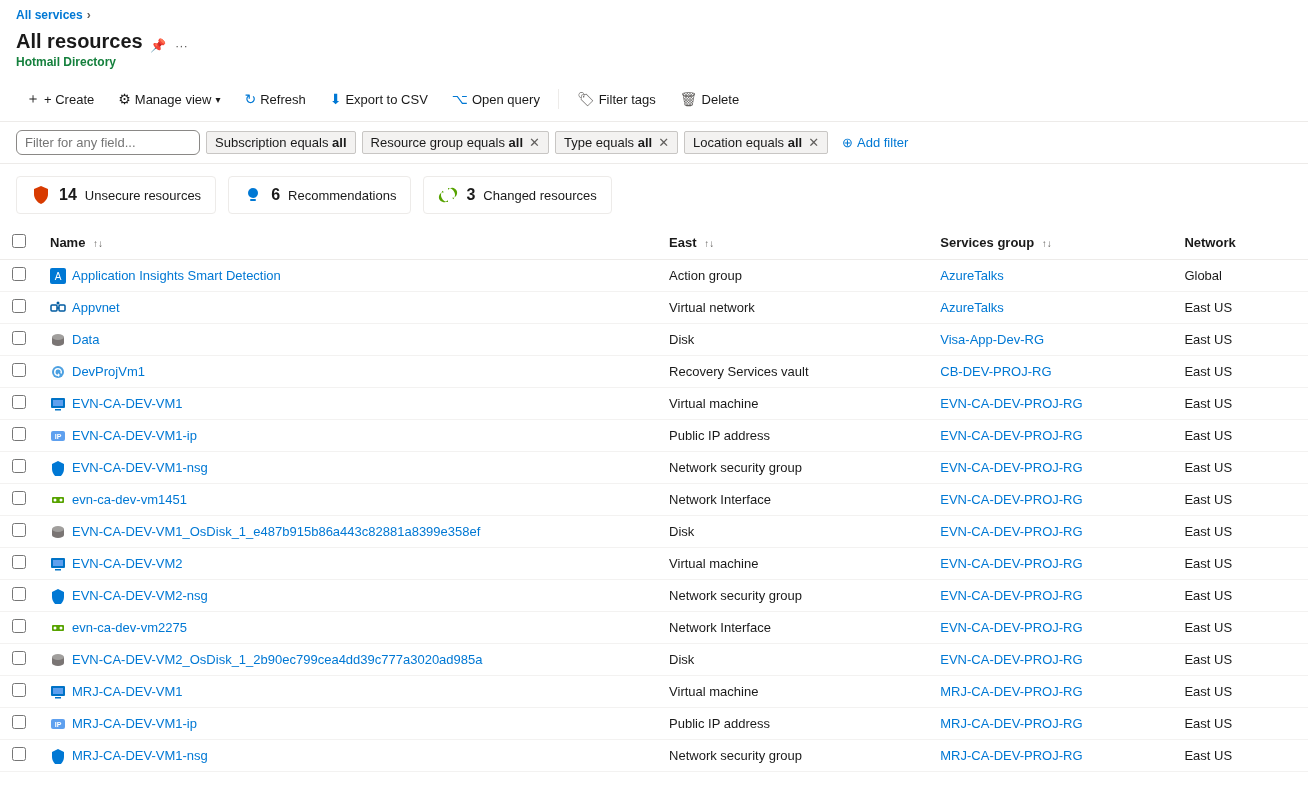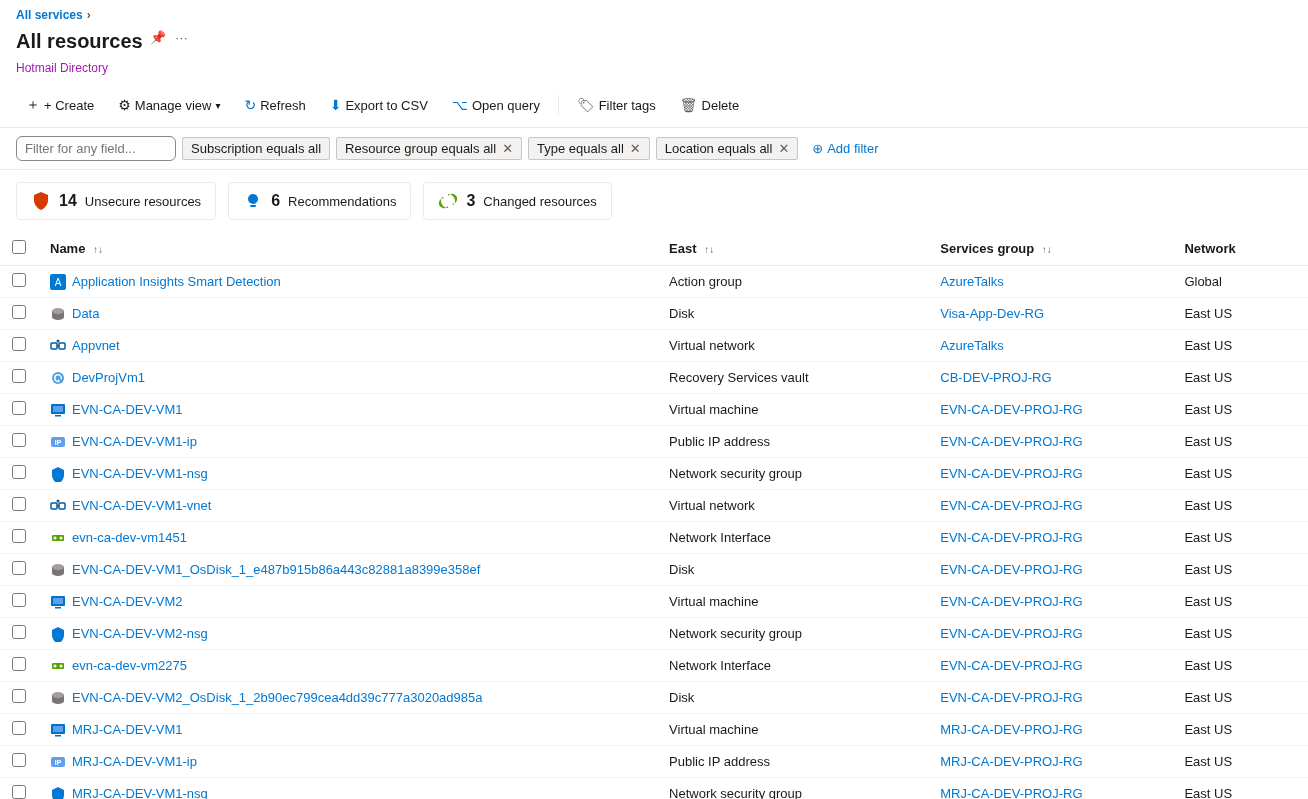--- a/index.html
+++ b/index.html
@@ -2,36 +2,36 @@
 <html><head>
   <meta charset="utf-8">
   <style>
     * { box-sizing: border-box; margin: 0; padding: 0; }
     body { font-family: 'Segoe UI', Arial, sans-serif; font-size: 13px; color: #1a1a1a; background: #fff; overflow-x: hidden; }
 
     .breadcrumb { display: flex; align-items: center; padding: 8px 16px 4px; font-size: 12px; color: #0078d4; font-weight: bold; }
     .breadcrumb span { color: #605e5c; margin: 0 4px; }
 
     .page-header { padding: 4px 16px 8px; }
-    .page-title-row { display: flex; align-items: flex-start; gap: 8px; }
+    .page-title-row { display: flex; align-items: flex-end; gap: 8px; }
     .page-title { font-size: 20px; font-weight: 600; color: #1a1a1a; }
     .header-icons { display: flex; gap: 8px; color: #605e5c; cursor: pointer; }
-    .subtitle { font-size: 12px; color: #a21caf; margin-top: 8px; }
+    .subtitle { font-size: 12px; color: #15803d; margin-top: 2px; font-weight: bold; }
 
     .toolbar { display: flex; align-items: center; gap: 4px; padding: 8px 16px; border-bottom: 1px solid #edebe9; flex-wrap: wrap; }
     .toolbar-btn { display: flex; align-items: center; gap: 4px; padding: 5px 10px; border: none; background: transparent; cursor: pointer; font-size: 13px; color: #1a1a1a; border-radius: 2px; white-space: nowrap; }
     .toolbar-btn .icon { font-size: 14px; }
     .toolbar-divider { width: 1px; height: 20px; background: #edebe9; margin: 0 4px; }
     .toolbar-btn.blue-icon .icon { color: #0078d4; }
 
     .filters { display: flex; align-items: center; gap: 6px; padding: 8px 16px; flex-wrap: wrap; border-bottom: 1px solid #edebe9; }
-    .filter-input { border: 1px solid #8a8886; padding: 4px 8px; border-radius: 6px; font-size: 13px; width: 160px; }
+    .filter-input { border: 1px solid #8a8886; padding: 4px 8px; border-radius: 6px; font-size: 13px; width: 184px; }
     .filter-tag { display: flex; align-items: center; gap: 4px; background: #f3f2f1; border: 1px solid #c8c6c4; padding: 3px 8px; border-radius: 2px; font-size: 13px; }
     .filter-tag .close { cursor: pointer; color: #605e5c; margin-left: 2px; }
-    .filter-tag strong { font-weight: 400; margin-top: 16px; }
+    .filter-tag strong { font-weight: 700; margin-top: 16px; }
     .add-filter-btn { display: flex; align-items: center; gap: 4px; border: none; background: transparent; cursor: pointer; color: #0078d4; font-size: 13px; padding: 3px 8px; }
 
     .summary-row { display: flex; gap: 12px; padding: 12px 16px; }
     .summary-card { display: flex; align-items: center; gap: 8px; border: 1px solid #edebe9; border-radius: 4px; padding: 8px 14px; cursor: pointer; background: #fff; }
     .summary-icon { width: 20px; height: 20px; display: flex; align-items: center; justify-content: center; }
     .summary-count { font-size: 16px; font-weight: 600; }
     .summary-label { font-size: 13px; color: #1a1a1a; text-align: center; }
 
     .table-container { overflow-x: auto; }
     table { width: 100%; border-collapse: collapse; }
@@ -216,42 +216,20 @@
     <td>Global</td>
   </tr>
         <tr>
     <td>
       <input type="checkbox" style="">
     </td>
     <td>
       <div class="name-cell">
         <span class="resource-icon">
                 <svg width="16" height="16" viewBox="0 0 16 16">
-                  <ellipse cx="8" cy="11" rx="6" ry="3" fill="#7a7574"></ellipse>
-                  <rect x="2" y="5" width="12" height="6" fill="#7a7574"></rect>
-                  <ellipse cx="8" cy="5" rx="6" ry="3" fill="#a19f9d"></ellipse>
-                </svg>
-              </span>
-        <a class="resource-link" href="#">Data</a>
-      </div>
-    </td>
-    <td>Disk</td>
-    <td>
-      <a class="resource-link" href="#">Visa-App-Dev-RG</a>
-    </td>
-    <td>East US</td>
-  </tr>
-        <tr>
-    <td>
-      <input type="checkbox" style="">
-    </td>
-    <td>
-      <div class="name-cell">
-        <span class="resource-icon">
-                <svg width="16" height="16" viewBox="0 0 16 16">
                   <rect x="1" y="5" width="6" height="6" rx="1" fill="none" stroke="#005ba1" stroke-width="1.5"></rect>
                   <rect x="9" y="5" width="6" height="6" rx="1" fill="none" stroke="#005ba1" stroke-width="1.5"></rect>
                   <line x1="7" y1="8" x2="9" y2="8" stroke="#005ba1" stroke-width="1.5"></line>
                   <circle cx="8" cy="3" r="1.5" fill="#005ba1"></circle>
                 </svg>
               </span>
         <a class="resource-link" href="#">Appvnet</a>
       </div>
     </td>
     <td>Virtual network</td>
@@ -261,20 +239,42 @@
     <td>East US</td>
   </tr>
         <tr>
     <td>
       <input type="checkbox" style="">
     </td>
     <td>
       <div class="name-cell">
         <span class="resource-icon">
                 <svg width="16" height="16" viewBox="0 0 16 16">
+                  <ellipse cx="8" cy="11" rx="6" ry="3" fill="#7a7574"></ellipse>
+                  <rect x="2" y="5" width="12" height="6" fill="#7a7574"></rect>
+                  <ellipse cx="8" cy="5" rx="6" ry="3" fill="#a19f9d"></ellipse>
+                </svg>
+              </span>
+        <a class="resource-link" href="#">Data</a>
+      </div>
+    </td>
+    <td>Disk</td>
+    <td>
+      <a class="resource-link" href="#">Visa-App-Dev-RG</a>
+    </td>
+    <td>East US</td>
+  </tr>
+        <tr>
+    <td>
+      <input type="checkbox" style="">
+    </td>
+    <td>
+      <div class="name-cell">
+        <span class="resource-icon">
+                <svg width="16" height="16" viewBox="0 0 16 16">
                   <circle cx="8" cy="8" r="6" fill="#0078d4" opacity="0.7"></circle>
                   <path d="M8 4a4 4 0 013.46 6l-1.1-1.1A2.5 2.5 0 108 10.5V9l2 2-2 2V12a4 4 0 010-8z" fill="white"></path>
                 </svg>
               </span>
         <a class="resource-link" href="#">DevProjVm1</a>
       </div>
     </td>
     <td>Recovery Services vault</td>
     <td>
       <a class="resource-link" href="#">CB-DEV-PROJ-RG</a>
@@ -345,43 +345,20 @@
     <td>East US</td>
   </tr>
         <tr>
     <td>
       <input type="checkbox" style="">
     </td>
     <td>
       <div class="name-cell">
         <span class="resource-icon">
                 <svg width="16" height="16" viewBox="0 0 16 16">
-                  <rect x="1" y="5" width="6" height="6" rx="1" fill="none" stroke="#005ba1" stroke-width="1.5"></rect>
-                  <rect x="9" y="5" width="6" height="6" rx="1" fill="none" stroke="#005ba1" stroke-width="1.5"></rect>
-                  <line x1="7" y1="8" x2="9" y2="8" stroke="#005ba1" stroke-width="1.5"></line>
-                  <circle cx="8" cy="3" r="1.5" fill="#005ba1"></circle>
-                </svg>
-              </span>
-        <a class="resource-link" href="#">EVN-CA-DEV-VM1-vnet</a>
-      </div>
-    </td>
-    <td>Virtual network</td>
-    <td>
-      <a class="resource-link" href="#">EVN-CA-DEV-PROJ-RG</a>
-    </td>
-    <td>East US</td>
-  </tr>
-        <tr>
-    <td>
-      <input type="checkbox" style="">
-    </td>
-    <td>
-      <div class="name-cell">
-        <span class="resource-icon">
-                <svg width="16" height="16" viewBox="0 0 16 16">
                   <rect x="2" y="5" width="12" height="6" rx="1" fill="#57a300"></rect>
                   <circle cx="5" cy="8" r="1.5" fill="white"></circle>
                   <circle cx="11" cy="8" r="1.5" fill="white"></circle>
                 </svg>
               </span>
         <a class="resource-link" href="#">evn-ca-dev-vm1451</a>
       </div>
     </td>
     <td>Network Interface</td>
     <td>

